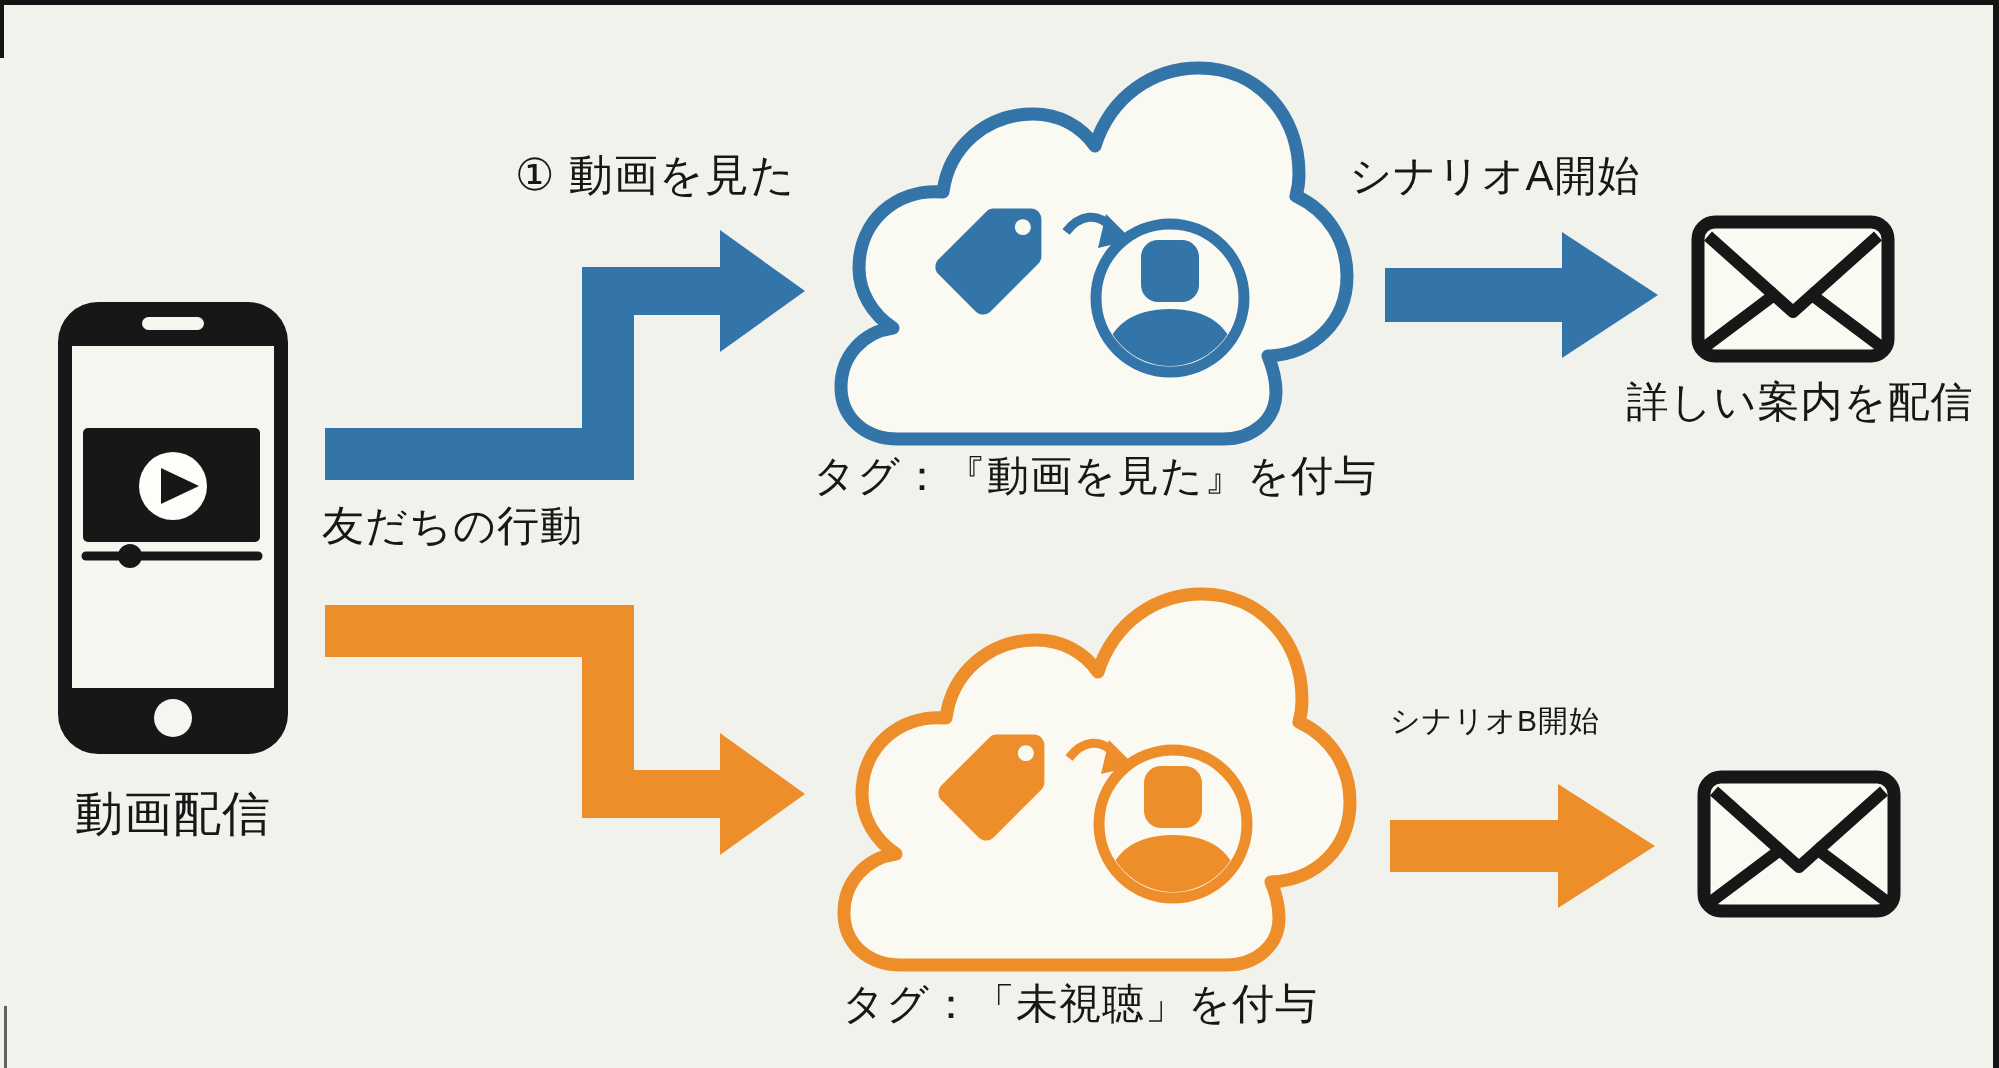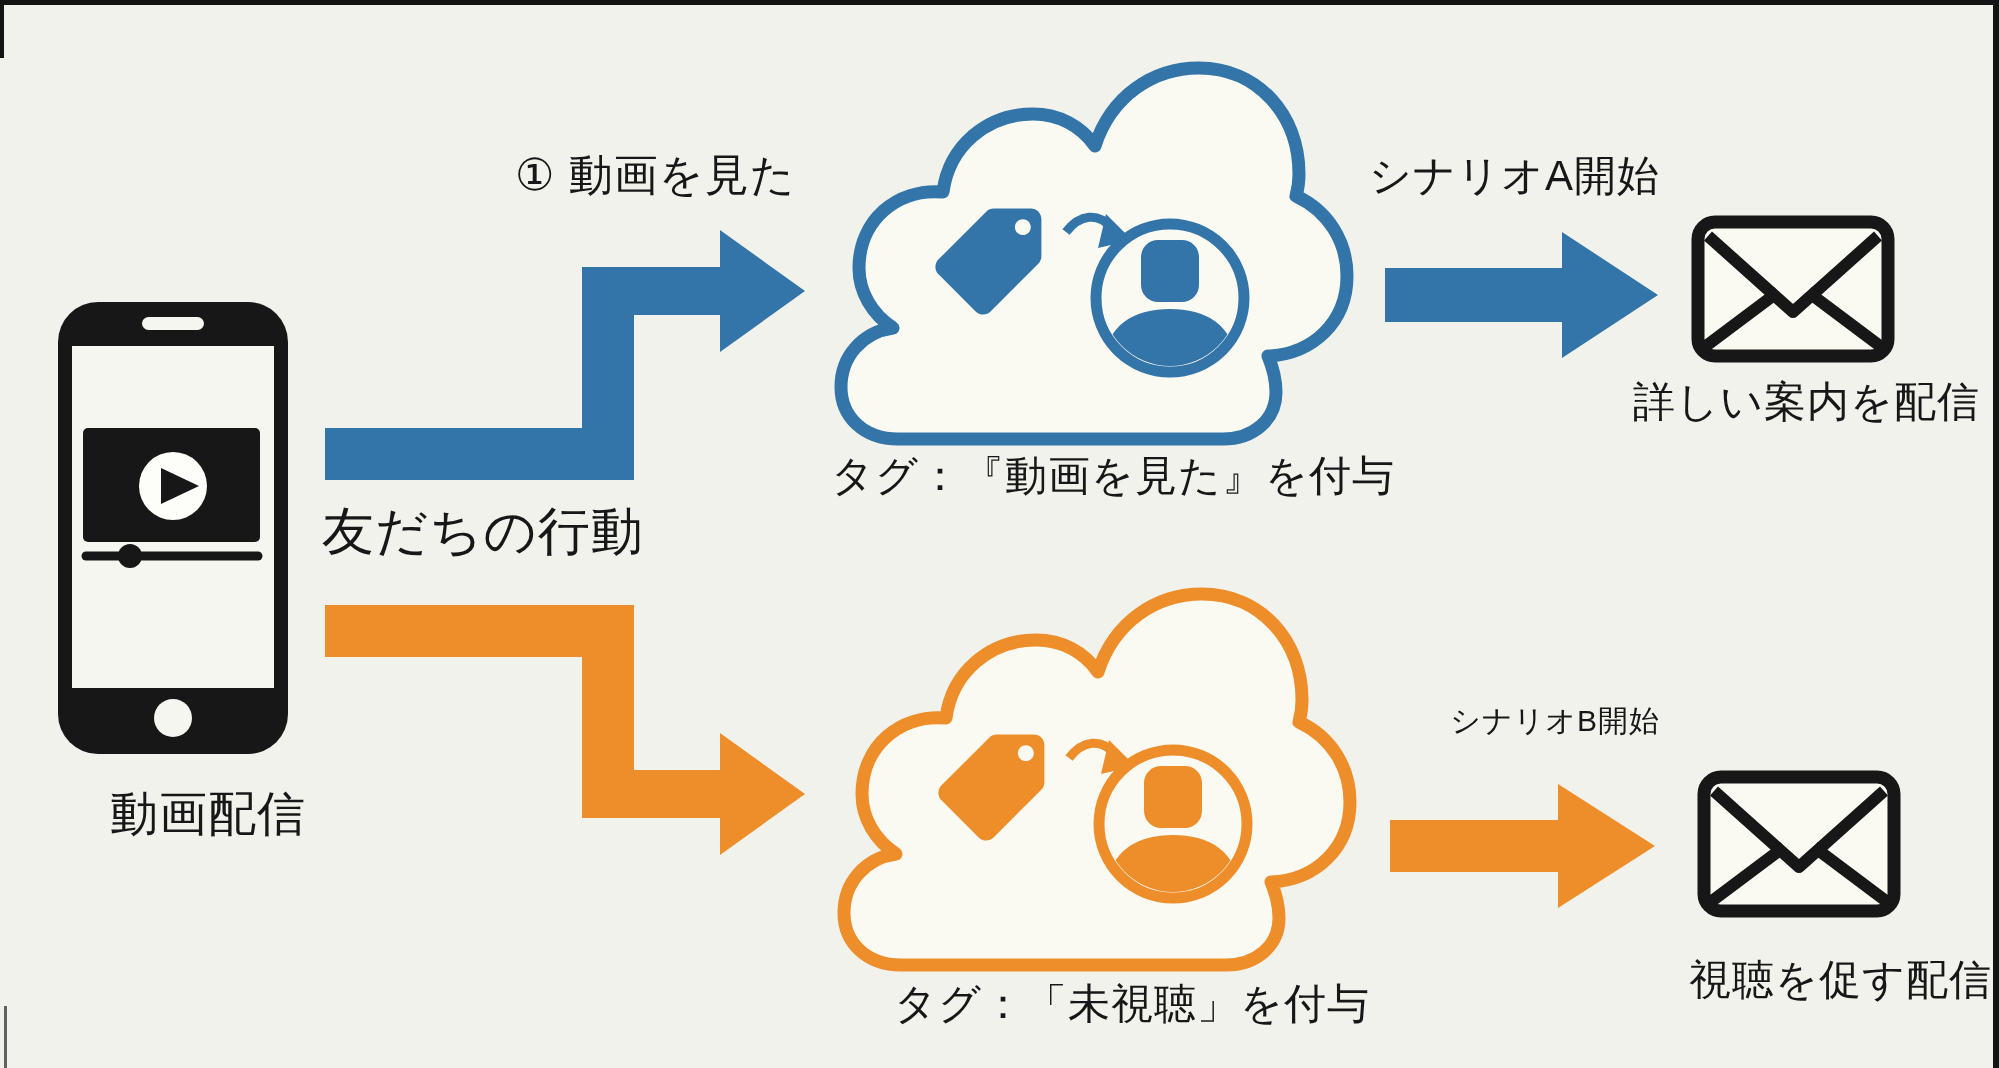--- a/index.html
+++ b/index.html
@@ -9,21 +9,21 @@
   body{background:#ddd;font-family:"Liberation Sans","DejaVu Sans",sans-serif;}
   .stage{
     position:relative;width:1999px;height:1068px;background:var(--bg);
     overflow:hidden;font-weight:bold;color:var(--ink);
   }
   .abs{position:absolute;}
   .label{
     position:absolute;font-weight:normal;color:var(--ink);
     white-space:nowrap;line-height:1.15;letter-spacing:1px;
   }
-  .center{text-align:right;}
+  .center{text-align:center;}
   .edge{position:absolute;background:#141414;}
   .edge-top{left:0;top:0;width:1999px;height:5px;}
   .edge-right{right:0;top:0;width:6px;height:1068px;}
   .edge-left{left:0;top:0;width:4px;height:58px;}
   .edge-bl{left:4px;top:1006px;width:3px;height:62px;opacity:.65;}
   svg{display:block;overflow:visible;}
 </style>
 </head>
 <body>
 
@@ -41,21 +41,21 @@
     <rect x="31" y="130" width="177" height="114" rx="5" fill="currentColor"></rect>
     <circle cx="121" cy="188" r="34" fill="#fdfdfa"></circle>
     <path d="M109 170 L147 188 L109 206 Z" fill="currentColor"></path>
     <line x1="34" y1="258" x2="206" y2="258" stroke="currentColor" stroke-width="9" stroke-linecap="round"></line>
     <circle cx="78" cy="258" r="12" fill="currentColor"></circle>
     <circle cx="121" cy="420" r="19" fill="#f6f6f1"></circle>
   </svg>
 
   <div class="label center" style="left:40px;top:786px;width:266px;font-size:48px">動画配信</div>
 
-  <div class="label" style="left:322px;top:502px;font-size:52px">友だちの行動</div>
+  <div class="label" style="left:322px;top:502px;font-size:42px">友だちの行動</div>
 
   <svg class="abs" style="left: 320px; top: 225px; color: rgb(51, 116, 169);" width="492" height="262" viewBox="0 0 492 262">
     <polygon fill="currentColor" points="5,203 262,203 262,42 400,42 400,5 485,66 400,127 400,90 314,90 314,255 5,255"></polygon>
   </svg>
 
   <div class="label" style="left:515px;top:150px;font-size:44px">① 動画を見た</div>
 
   <svg class="abs" style="left: 780px; top: 56px; color: rgb(51, 116, 169);" width="572" height="392" viewBox="0 0 572 392">
     <defs>
       <clipPath id="clipA">
@@ -134,15 +134,14 @@
   <svg class="abs" style="left: 1388px; top: 780px; color: rgb(237, 142, 43);" width="275" height="132" viewBox="0 0 275 132">
     <polygon fill="currentColor" points="2,40 170,40 170,4 267,66 170,128 170,92 2,92"></polygon>
   </svg>
 
   <svg class="abs" style="left:1696px;top:768px;color:var(--ink)" width="206" height="152" viewBox="0 0 206 150">
     <rect x="8" y="8" width="190" height="134" rx="17" fill="var(--cloud-fill)" stroke="currentColor" stroke-width="13"></rect>
     <path d="M 18,22 L 103,98 L 188,22" fill="none" stroke="currentColor" stroke-width="12" stroke-linejoin="round"></path>
     <path d="M 16,132 L 88,78 M 190,132 L 118,78" fill="none" stroke="currentColor" stroke-width="12"></path>
   </svg>
 
-  <div class="label center" style="left:1620px;top:956px;width:372px;font-size:42px">視聴を促す配信</div>
 
 </div>
 
 </body></html>

